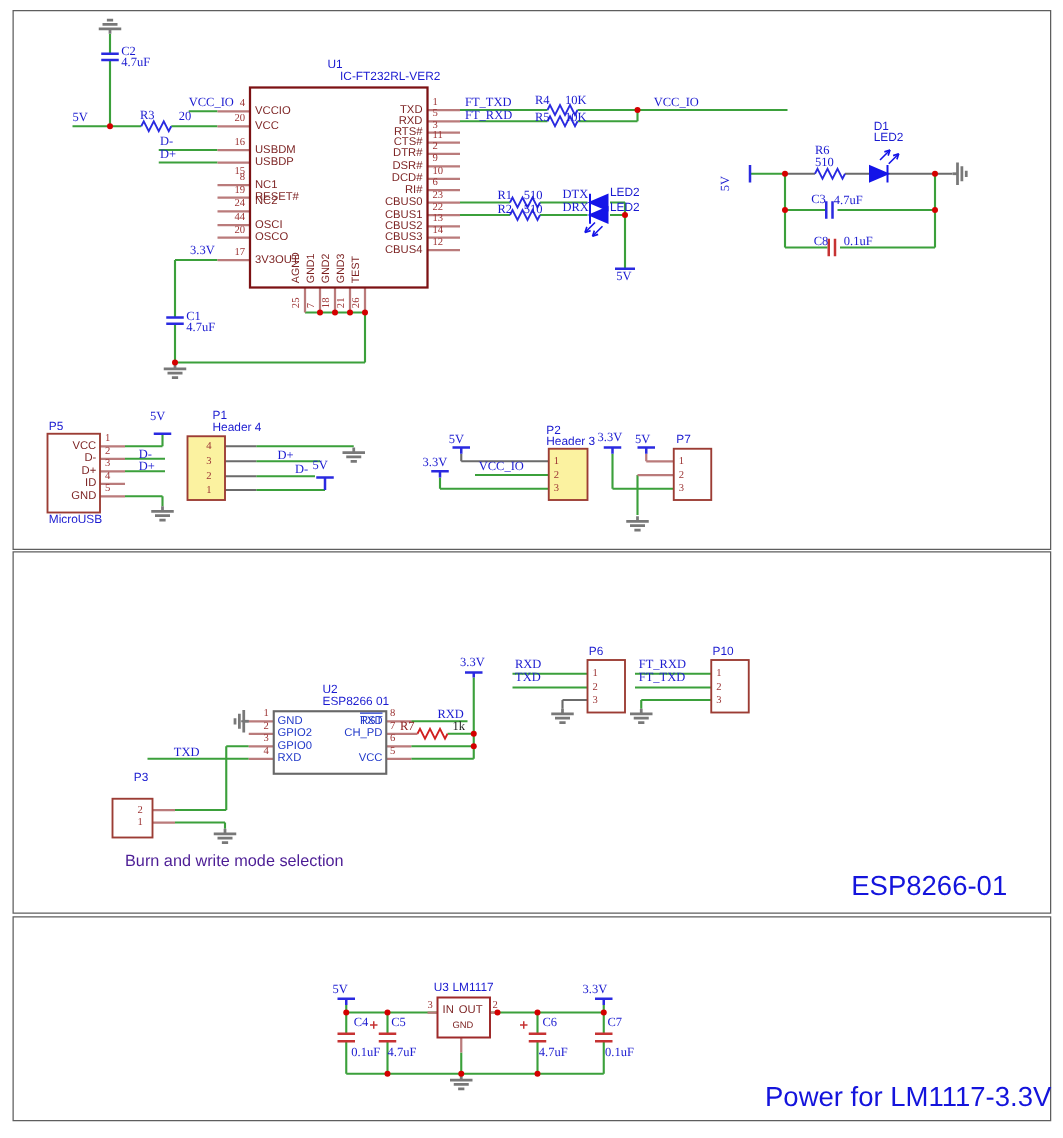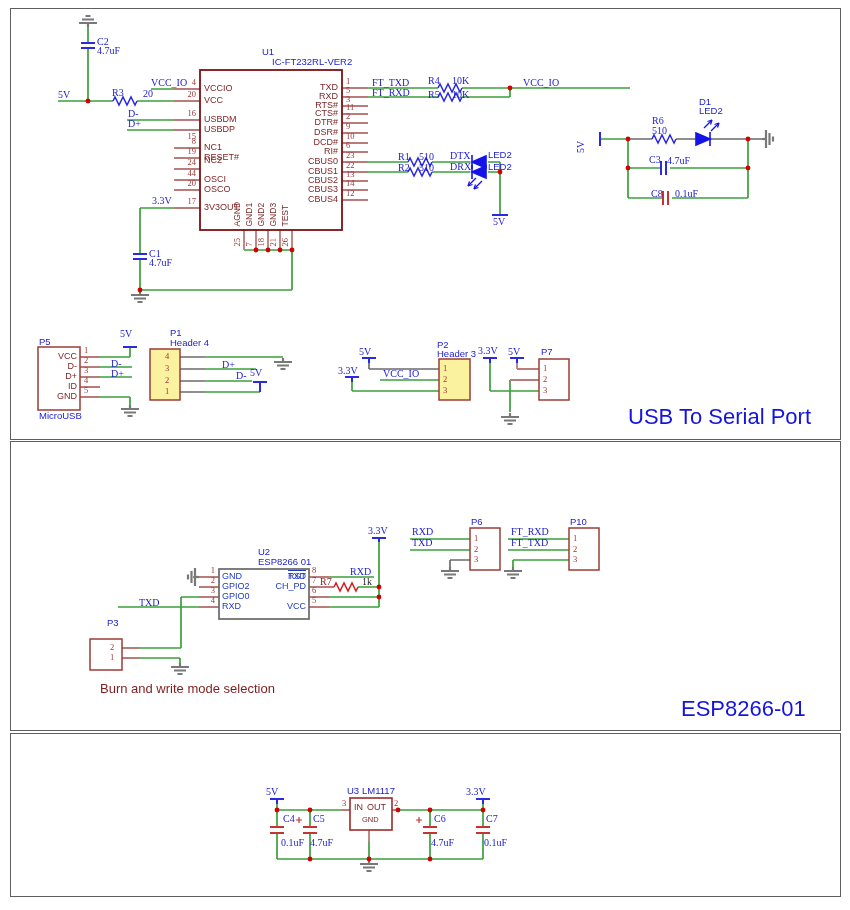--- a/index.html
+++ b/index.html
@@ -7,21 +7,21 @@
           font-family:"Liberation Sans",sans-serif}
   .sec{position:absolute;border:1.5px solid #5e5e5e;box-sizing:border-box}
   svg{position:absolute;left:0;top:0}
   .t{position:absolute;line-height:1;white-space:nowrap}
   .bs{font-family:"Liberation Serif",serif;font-size:10px;color:#1b1bd0}   
   .bn{font-family:"Liberation Sans",sans-serif;font-size:9.5px;color:#1b1bd0} 
   .pn{font-family:"Liberation Sans",sans-serif;font-size:9px;color:#7a1f1f}   
   .bpn{font-family:"Liberation Sans",sans-serif;font-size:9px;color:#2038c8}  
   .num{font-family:"Liberation Serif",serif;font-size:8.5px;color:#9c3434}    
   .title{font-size:22px;color:#1414dc}
-  .note{font-size:13px;color:#7f1d1d}
+  .note{font-size:13px;color:#4c1d95}
   .t7{font-size:7.5px}
   .dkred{color:#8b1a1a}.blk{color:#1e1e1e}
   .rot{transform:rotate(-90deg);transform-origin:0 100%}
   .ovl{text-decoration:overline}
   .ra{text-align:right}
 </style>
 </head>
 <body>
 
 <div id="canvas">
@@ -280,21 +280,20 @@
   <span class="t num" style="left:443px;top:375px">2</span>
   <span class="t num" style="left:443px;top:386px">3</span>
 
   <span class="t bn" style="left:541px;top:347px">P7</span>
   <span class="t bs" style="left:478px;top:346px">3.3V</span>
   <span class="t bs" style="left:508px;top:347px">5V</span>
   <span class="t num" style="left:543px;top:364px">1</span>
   <span class="t num" style="left:543px;top:375px">2</span>
   <span class="t num" style="left:543px;top:386px">3</span>
 
-  <span class="t title" style="left:628px;top:406px">USB To Serial Port</span>
 
   <span class="t bn" style="left:258px;top:547px">U2</span>
   <span class="t bn" style="left:258px;top:557px">ESP8266 01</span>
   <span class="t bpn" style="left:222px;top:572px">GND</span>
   <span class="t bpn" style="left:222px;top:582px">GPIO2</span>
   <span class="t bpn" style="left:222px;top:592px">GPIO0</span>
   <span class="t bpn" style="left:222px;top:602px">RXD</span>
   <span class="t num ra" style="left:201px;top:566px;width:14px">1</span>
   <span class="t num ra" style="left:201px;top:576px;width:14px">2</span>
   <span class="t num ra" style="left:201px;top:586px;width:14px">3</span>
@@ -344,14 +343,15 @@
   <span class="t num" style="left:342px;top:799px">3</span>
   <span class="t num" style="left:394px;top:799px">2</span>
   <span class="t bs" style="left:283px;top:814px">C4</span>
   <span class="t bs" style="left:281px;top:838px">0.1uF</span>
   <span class="t bs" style="left:313px;top:814px">C5</span>
   <span class="t bs" style="left:310px;top:838px">4.7uF</span>
   <span class="t bs" style="left:434px;top:814px">C6</span>
   <span class="t bs" style="left:431px;top:838px">4.7uF</span>
   <span class="t bs" style="left:486px;top:814px">C7</span>
   <span class="t bs" style="left:484px;top:838px">0.1uF</span>
+  <span class="t title" style="left:612px;top:867px">Power for LM1117-3.3V</span>
 
 </div>
 
 </body></html>

